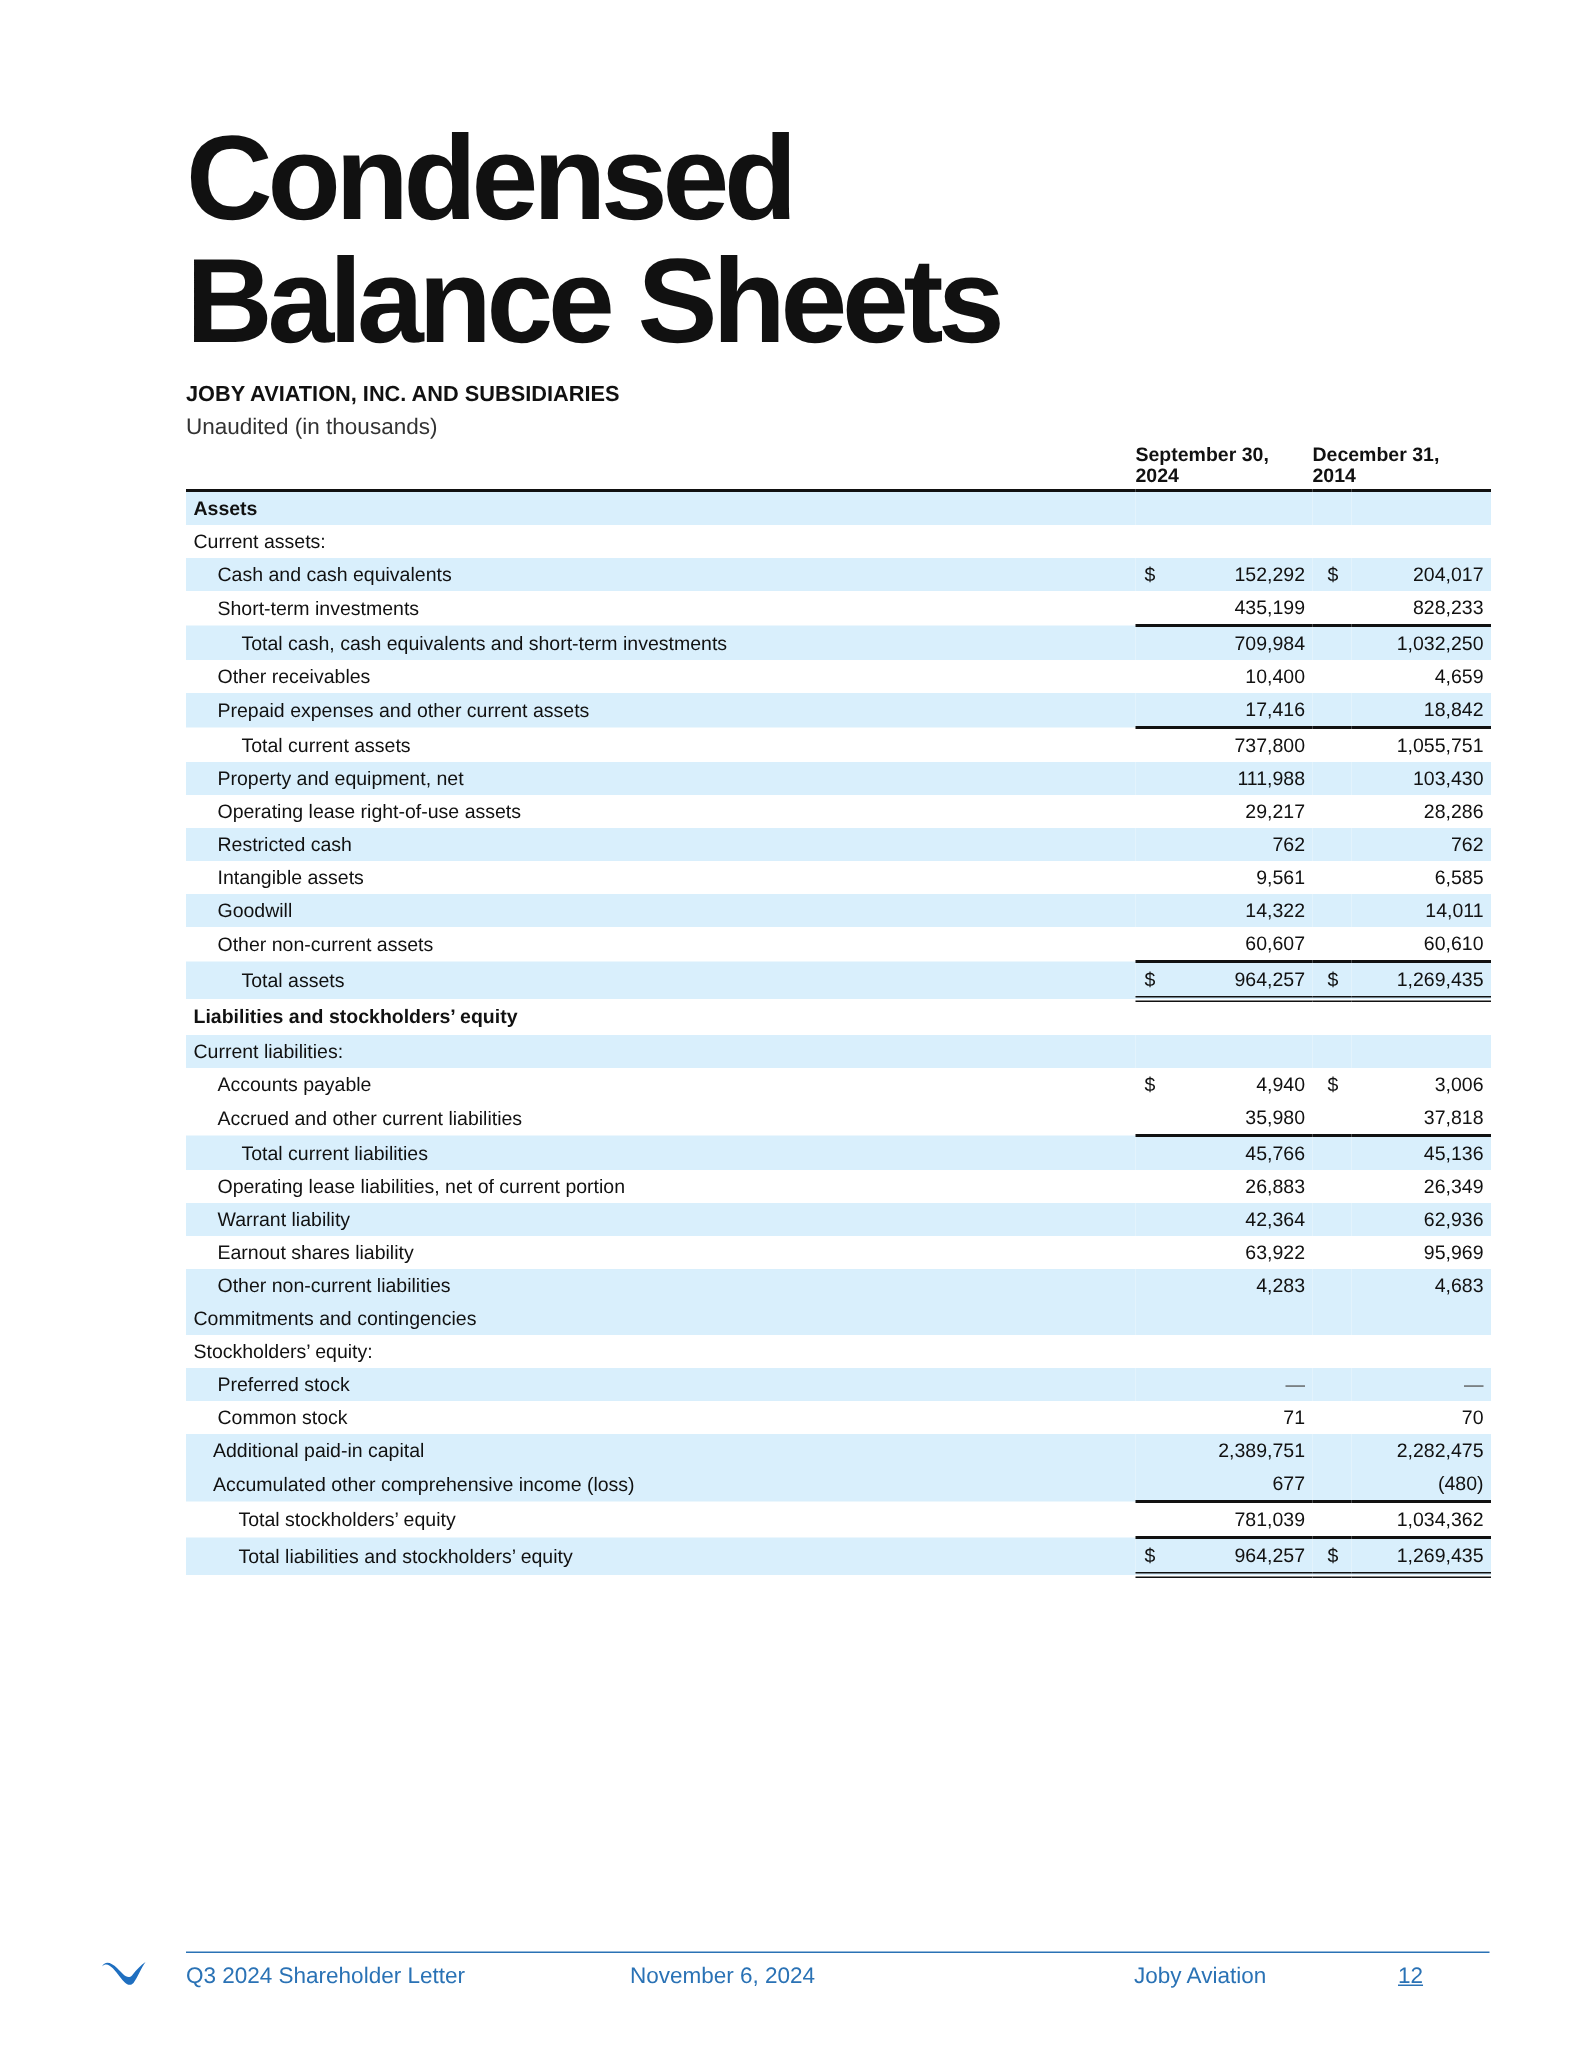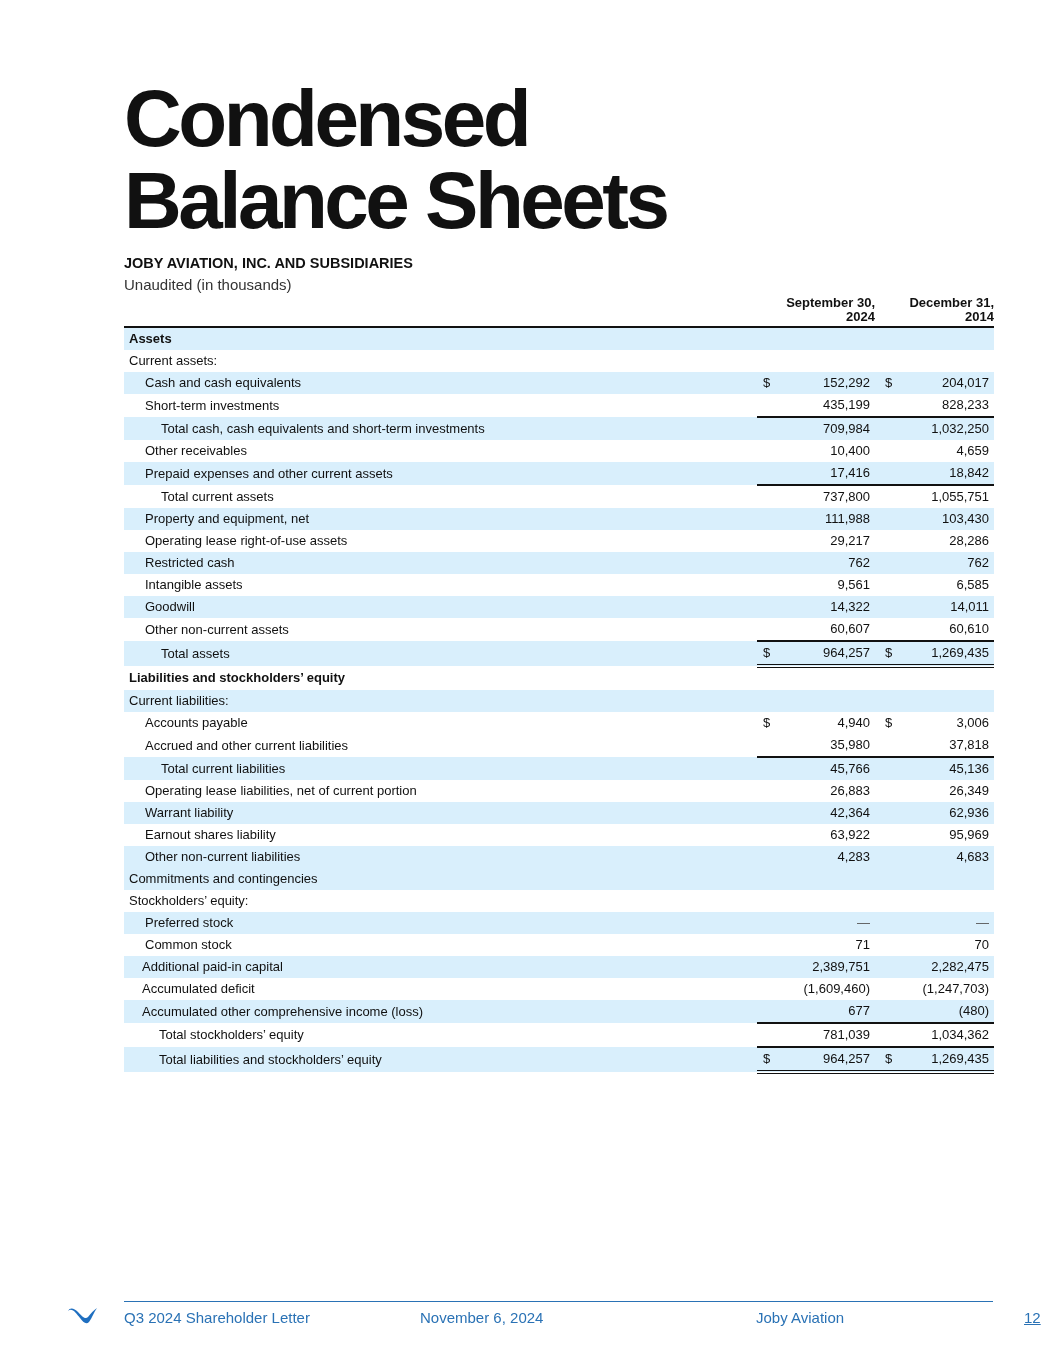--- a/index.html
+++ b/index.html
@@ -1,21 +1,21 @@
 <!DOCTYPE html>
 <html><head>
 <meta charset="utf-8">
 <style>
   html, body { margin:0; padding:0; background:#fff; }
   body { width:1055px; height:1365px; position:relative; overflow:hidden; font-family:"Liberation Sans", sans-serif; color:#111; }
   .title { position:absolute; left:124px; top:78px; font-family:"Liberation Sans", sans-serif; font-size:80px; font-weight:600; line-height:82px; letter-spacing:-3.5px; color:#111; }
   .company { position:absolute; left:124px; top:255px; font-size:14.5px; font-weight:700; color:#111; }
   .subtitle { position:absolute; left:124px; top:276px; font-size:15px; color:#333; font-weight:300; }
   table { position:absolute; left:124px; top:296px; width:870px; border-collapse:collapse; font-size:13px; font-family:"Liberation Sans", sans-serif; }
-  th { font-weight:700; font-size:13px; text-align:right; vertical-align:bottom; padding:0 0 2px 0; line-height:14px; border-bottom:2px solid #111; }
+  th { font-weight:700; font-size:13px; text-align:left; vertical-align:bottom; padding:0 0 2px 0; line-height:14px; border-bottom:2px solid #111; }
   td { height:22px; padding:0; line-height:22px; white-space:nowrap; }
   tr.shade td { background:#d9effc; }
   td.label { padding-left:5px;margin-top:16px; }
   td.ind1 { padding-left:21px; }
   td.ind2 { padding-left:37px; }
   td.ind1b { padding-left:18px; }
   td.ind2b { padding-left:35px; }
   td.bold { font-weight:700; }
   td.cur { width:10px; padding-left:6px; text-align:left; }
   td.num { text-align:right; padding-right:5px; }
@@ -246,27 +246,20 @@
         <td class="cur" style="width: 16px; padding-left: 10px;"></td>
         <td class="num" style="width: 88px;">70</td>
       </tr>
       <tr class="shade">
         <td class="ind1b">Additional paid-in capital</td>
         <td class="cur" style="width: 16px; padding-left: 6px;"></td>
         <td class="num" style="width: 86px;">2,389,751</td>
         <td class="cur" style="width: 16px; padding-left: 10px;"></td>
         <td class="num" style="width: 88px;">2,282,475</td>
       </tr>
-      <tr>
-        <td class="ind1b">Accumulated deficit</td>
-        <td class="cur" style="width: 16px; padding-left: 6px;"></td>
-        <td class="num" style="width: 86px;">(1,609,460)</td>
-        <td class="cur" style="width: 16px; padding-left: 10px;"></td>
-        <td class="num" style="width: 88px;">(1,247,703)</td>
-      </tr>
       <tr class="shade">
         <td class="ind1b">Accumulated other comprehensive income (loss)</td>
         <td class="cur" style="width: 16px; padding-left: 6px;"></td>
         <td class="num" style="width: 86px;">677</td>
         <td class="cur" style="width: 16px; padding-left: 10px;"></td>
         <td class="num" style="width: 88px;">(480)</td>
       </tr>
       <tr>
         <td class="ind2b">Total stockholders’ equity</td>
         <td class="cur top" style="width: 16px; padding-left: 6px;"></td>
@@ -284,13 +277,13 @@
     </tbody>
 </table>
 
 <svg class="logo" width="34" height="22" viewBox="0 0 34 22">
   <path d="M2 6 C6 2, 10 8, 14 13 C17 17, 20 20, 23 17 C26 13, 28 7, 31 3 C28 5, 25 8, 22 12 C19 15, 16 11, 12 7 C8 3, 4 2, 2 6 Z" fill="#1f6fc0"></path>
 </svg>
 <div class="footer-line"></div>
 <div class="footer" style="left:124px;">Q3 2024 Shareholder Letter</div>
 <div class="footer" style="left:420px;">November 6, 2024</div>
 <div class="footer" style="left:756px;">Joby Aviation</div>
-<div class="footer" style="left:1024px;text-decoration:underline;">12</div>
+<div class="footer" style="left:932px;text-decoration:underline;">12</div>
 
 </body></html>

